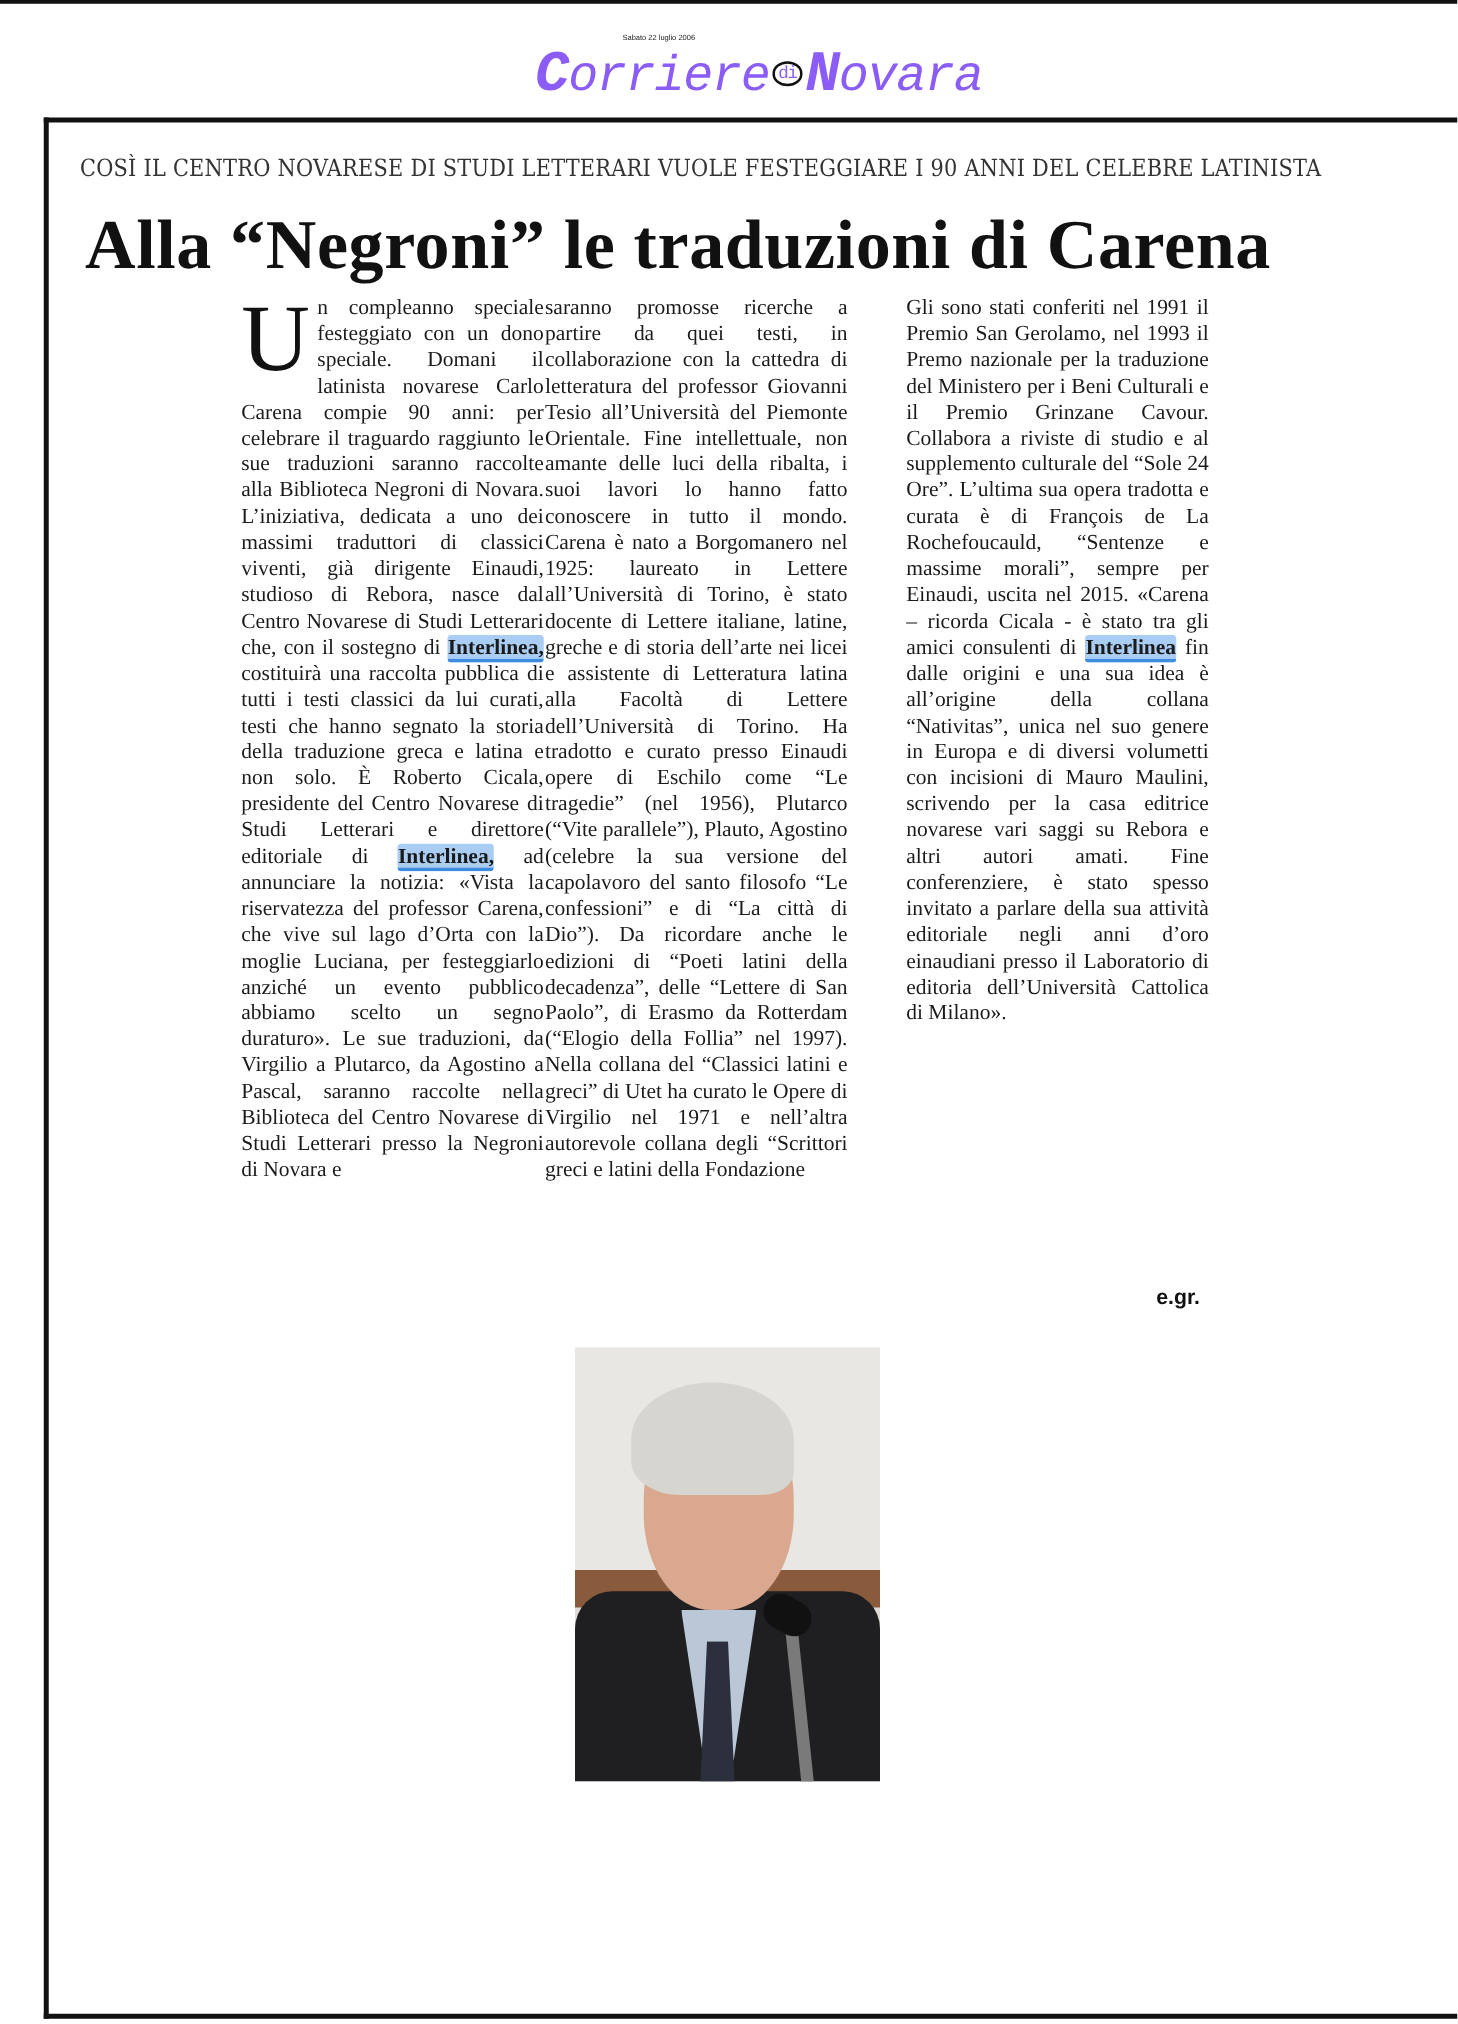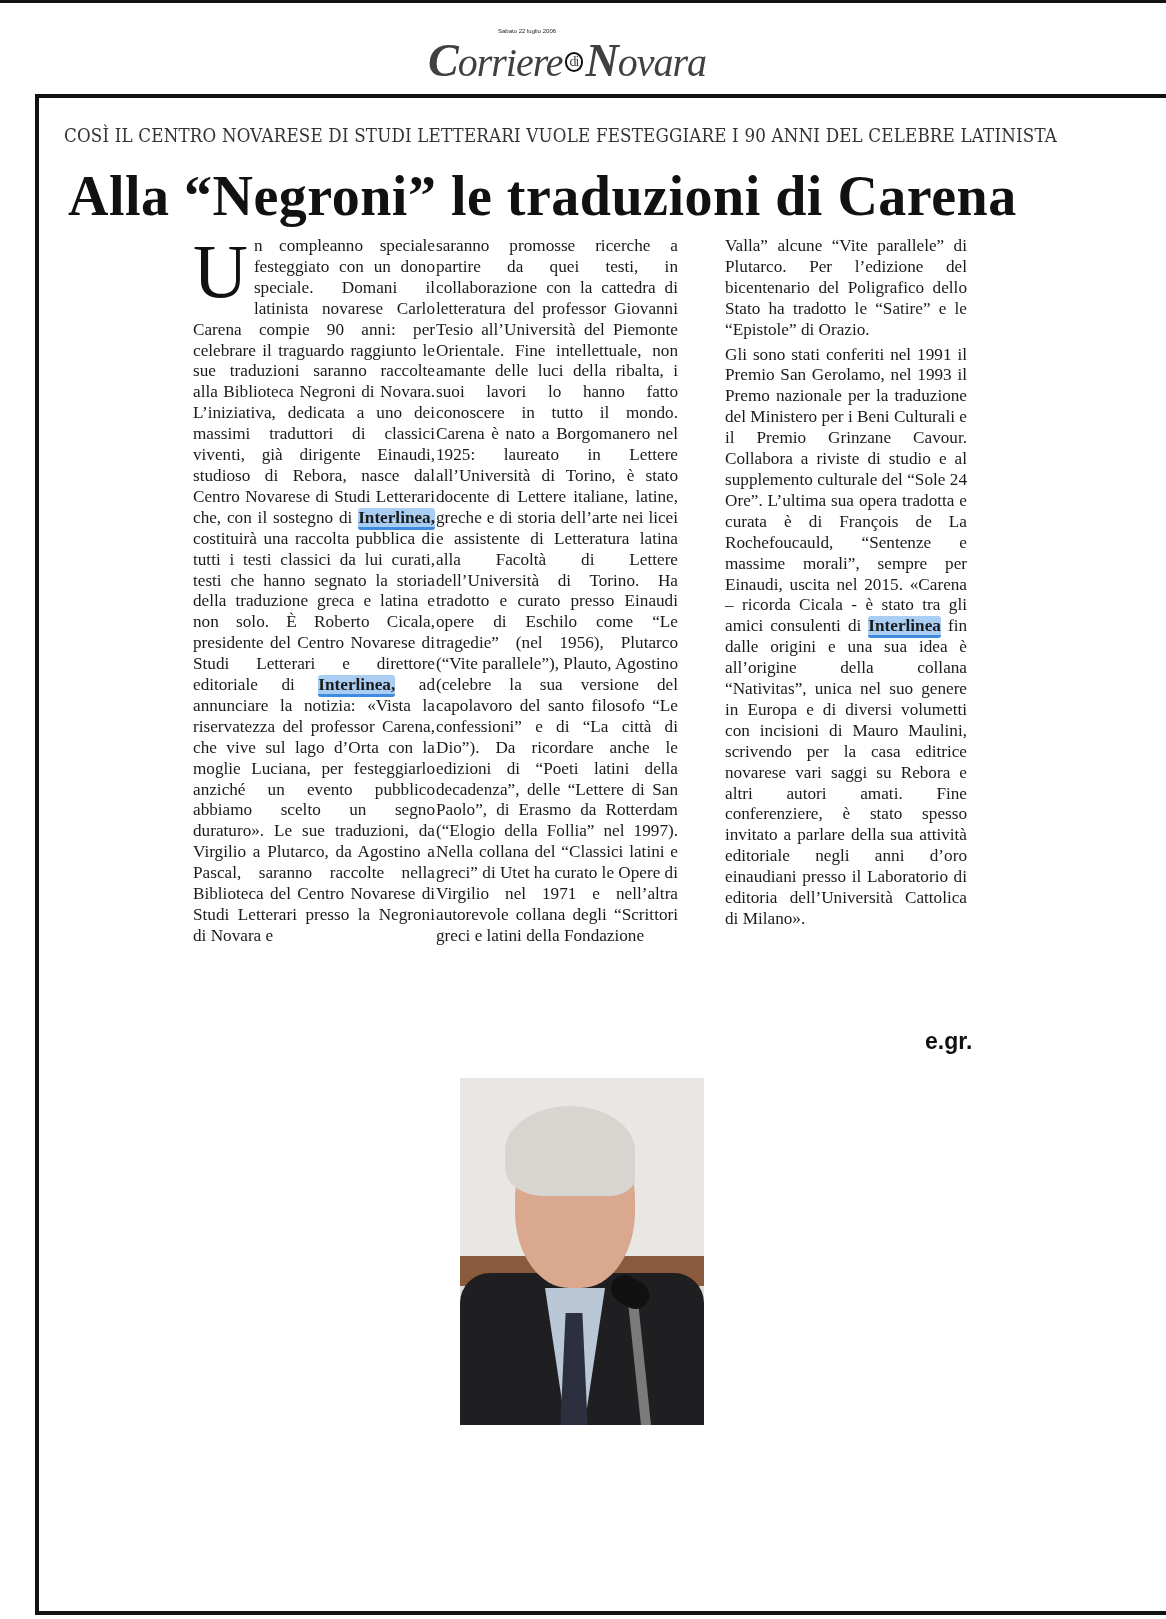--- a/index.html
+++ b/index.html
@@ -2,40 +2,40 @@
 <html><head>
 <meta charset="utf-8">
 <style>
   html, body { margin: 0; padding: 0; background: #ffffff; }
   body { width: 1166px; height: 1619px; position: relative; overflow: hidden;
          font-family: "Liberation Serif", "DejaVu Serif", serif; color: #1a1a1a; }
   .top-rule { position: absolute; left: 0; top: 0; width: 1166px; height: 3px; background: #111; }
   .masthead { position: absolute; left: 428px; top: 22px; width: 320px; height: 60px; }
   .masthead .date { position: absolute; left: 70px; top: 6px; font-family: "Liberation Sans", sans-serif;
                     font-size: 6px; color: #222; }
-  .masthead .logo { position: absolute; left: 0; top: 12px; font-family: Liberation Serif, serif;
-                    font-size: 40px; font-style: italic; letter-spacing: -1px; color: #404040; white-space: nowrap; }
+  .masthead .logo { position: absolute; left: 0; top: 12px; font-family: Liberation Mono, monospace;
+                    font-size: 40px; font-style: italic; letter-spacing: -1px; color: #8b5cf6; white-space: nowrap; }
   .masthead .logo .big { font-size: 46px; font-weight: bold; }
   .masthead .logo .di { display: inline-block; font-size: 14px; border: 2px solid #111; border-radius: 50%;
                         padding: 0 3px; vertical-align: 10px; margin: 0 2px; font-style: normal; }
   .frame { position: absolute; left: 35px; top: 94px; width: 1131px; height: 1521px;
            border-left: 4px solid #111; border-top: 4px solid #111; border-bottom: 4px solid #111; box-sizing: border-box; }
   .kicker { position: absolute; left: 64px; top: 124px; width: 1050px; font-size: 19px; letter-spacing: 0.2px;
             color: #333; white-space: nowrap; font-family: "DejaVu Serif", serif; font-weight: 300; transform: scaleX(0.88); transform-origin: left; }
   .headline { position: absolute; left: 64px; top: 160px; font-size: 56px; font-weight: bold; white-space: nowrap;
               font-family: "Liberation Serif", serif; color: #111; letter-spacing: 0.5px; }
   .col { position: absolute; top: 236px; width: 242px; font-size: 17.2px; line-height: 20.9px; text-align: justify; color: #1a1a1a; }
   .col1 { left: 193px; }
   .col2 { left: 436px; }
   .col3 { left: 725px; }
   .col p { margin: 0 0 4px 0; }
   .dropcap { float: left; font-size: 76px; line-height: 58px; margin: 6px 6px 0 0; color: #111; }
   .hl { background: #a9cdf3; border-bottom: 3px solid #3f8be0; border-radius: 3px; font-weight: bold; }
   .signature { position: absolute; left: 925px; top: 1028px; font-family: "Liberation Sans", sans-serif;
-               font-weight: bold; font-size: 23px; color: #111; }
+               font-weight: bold; font-size: 17px; color: #111; }
   .photo { position: absolute; left: 460px; top: 1078px; width: 244px; height: 347px; overflow: hidden;
            background: linear-gradient(#e8e6e3, #d8d4cf); }
   .photo .wall { position: absolute; left: 0; top: 0; width: 100%; height: 180px; background: #e9e7e4; }
   .photo .chair { position: absolute; left: 0; top: 178px; width: 100%; height: 30px; background: #8a5a3c; }
   .photo .body { position: absolute; left: 0; top: 195px; width: 100%; height: 160px; background: #1f1f22; border-radius: 30px 30px 0 0; }
   .photo .shirt { position: absolute; left: 85px; top: 210px; width: 60px; height: 120px; background: #b9c7d6; clip-path: polygon(0 0,100% 0,70% 100%,30% 100%); }
   .photo .tie { position: absolute; left: 100px; top: 235px; width: 28px; height: 120px; background: #2c2f3d; clip-path: polygon(20% 0,80% 0,100% 100%,0 100%); }
   .photo .head { position: absolute; left: 55px; top: 40px; width: 120px; height: 170px; background: #d9a88f; border-radius: 48% 48% 45% 45%; }
   .photo .hair { position: absolute; left: 45px; top: 28px; width: 130px; height: 90px; background: #d7d5d0; border-radius: 50% 50% 20% 30%; }
   .photo .mic { position: absolute; left: 150px; top: 200px; width: 40px; height: 28px; background: #111; border-radius: 14px; transform: rotate(30deg); }
@@ -58,21 +58,20 @@
 
 <div class="col col1">
   <p><span class="dropcap">U</span><span>n compleanno speciale festeggiato con un dono speciale. Domani il latinista novarese Carlo Carena compie 90 anni: per celebrare il traguardo raggiunto le sue traduzioni saranno raccolte alla Biblioteca Negroni di Novara. L’iniziativa, dedicata a uno dei massimi traduttori di classici viventi, già dirigente Einaudi, studioso di Rebora, nasce dal Centro Novarese di Studi Letterari che, con il sostegno di </span><span class="hl">Interlinea,</span><span> costituirà una raccolta pubblica di tutti i testi classici da lui curati, testi che hanno segnato la storia della traduzione greca e latina e non solo. È Roberto Cicala, presidente del Centro Novarese di Studi Letterari e direttore editoriale di </span><span class="hl">Interlinea,</span><span> ad annunciare la notizia: «Vista la riservatezza del professor Carena, che vive sul lago d’Orta con la moglie Luciana, per festeggiarlo anziché un evento pubblico abbiamo scelto un segno duraturo». Le sue traduzioni, da Virgilio a Plutarco, da Agostino a Pascal, saranno raccolte nella Biblioteca del Centro Novarese di Studi Letterari presso la Negroni di Novara e</span></p>
 </div>
 
 <div class="col col2">
   <p>saranno promosse ricerche a partire da quei testi, in collaborazione con la cattedra di letteratura del professor Giovanni Tesio all’Università del Piemonte Orientale. Fine intellettuale, non amante delle luci della ribalta, i suoi lavori lo hanno fatto conoscere in tutto il mondo. Carena è nato a Borgomanero nel 1925: laureato in Lettere all’Università di Torino, è stato docente di Lettere italiane, latine, greche e di storia dell’arte nei licei e assistente di Letteratura latina alla Facoltà di Lettere dell’Università di Torino. Ha tradotto e curato presso Einaudi opere di Eschilo come “Le tragedie” (nel 1956), Plutarco (“Vite parallele”), Plauto, Agostino (celebre la sua versione del capolavoro del santo filosofo “Le confessioni” e di “La città di Dio”). Da ricordare anche le edizioni di “Poeti latini della decadenza”, delle “Lettere di San Paolo”, di Erasmo da Rotterdam (“Elogio della Follia” nel 1997). Nella collana del “Classici latini e greci” di Utet ha curato le Opere di Virgilio nel 1971 e nell’altra autorevole collana degli “Scrittori greci e latini della Fondazione</p>
 </div>
 
 <div class="col col3">
-  <p>Valla” alcune “Vite parallele” di Plutarco. Per l’edizione del bicentenario del Poligrafico dello Stato ha tradotto le “Satire” e le “Epistole” di Orazio.</p>
   <p><span>Gli sono stati conferiti nel 1991 il Premio San Gerolamo, nel 1993 il Premo nazionale per la traduzione del Ministero per i Beni Culturali e il Premio Grinzane Cavour. Collabora a riviste di studio e al supplemento culturale del “Sole 24 Ore”. L’ultima sua opera tradotta e curata è di François de La Rochefoucauld, “Sentenze e massime morali”, sempre per Einaudi, uscita nel 2015. «Carena – ricorda Cicala - è stato tra gli amici consulenti di </span><span class="hl">Interlinea</span><span> fin dalle origini e una sua idea è all’origine della collana “Nativitas”, unica nel suo genere in Europa e di diversi volumetti con incisioni di Mauro Maulini, scrivendo per la casa editrice novarese vari saggi su Rebora e altri autori amati. Fine conferenziere, è stato spesso invitato a parlare della sua attività editoriale negli anni d’oro einaudiani presso il Laboratorio di editoria dell’Università Cattolica di Milano».</span></p>
 </div>
 
 <div class="signature">e.gr.</div>
 
 <div class="photo">
   <div class="wall"></div>
   <div class="chair"></div>
   <div class="body"></div>
   <div class="shirt"></div>

